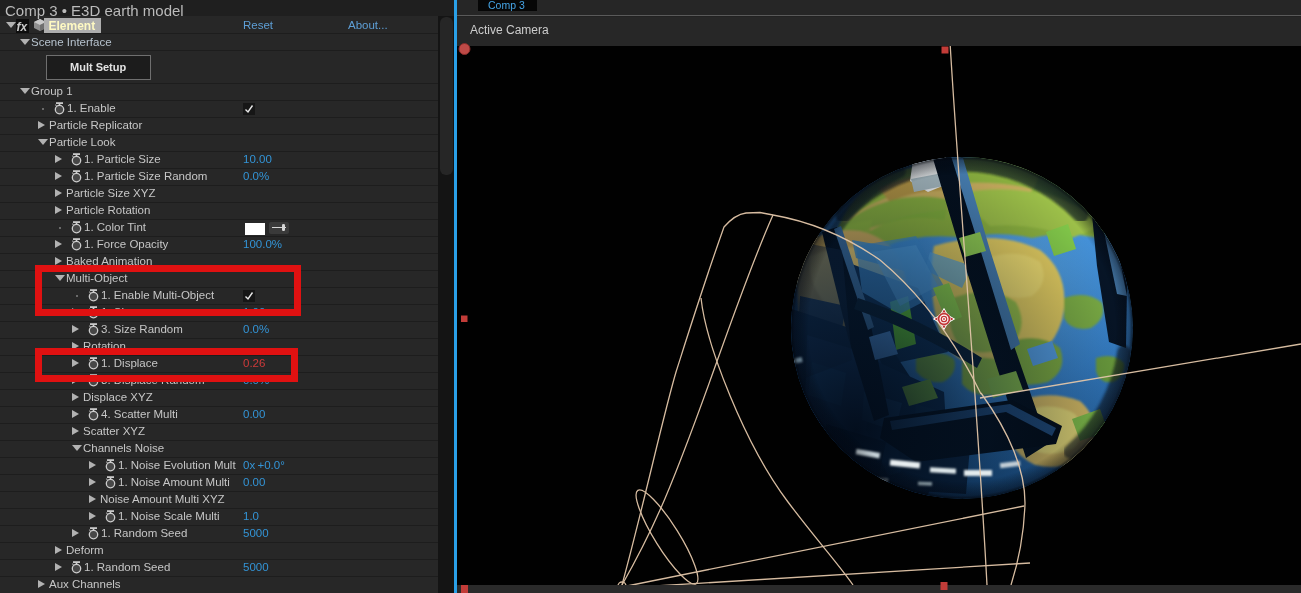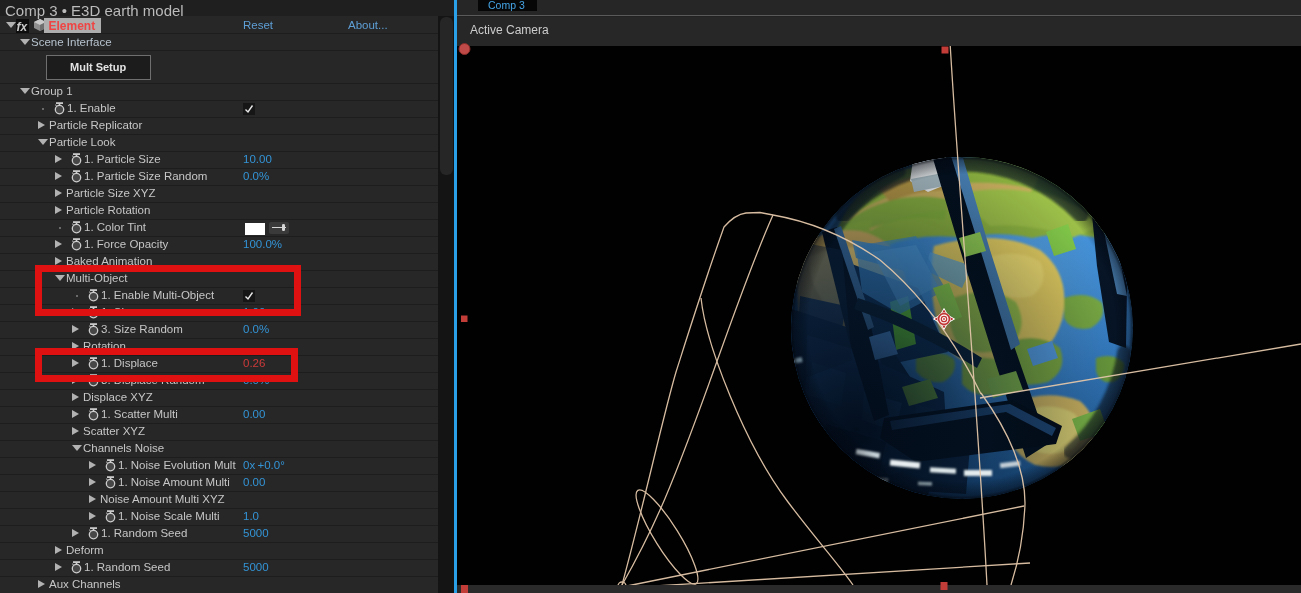--- a/index.html
+++ b/index.html
@@ -49,21 +49,21 @@
 <div style="position:absolute;left:16px;top:18.5px;width:13px;height:14px;background:#0e0e0e"></div>
 <svg style="position:absolute;left:16px;top:18.5px" width="14" height="14" viewBox="0 0 14 14">
       <text x="0.5" y="11.5" font-size="12" font-style="italic" font-weight="bold" fill="#c9c9c9" font-family="Liberation Sans">fx</text>
     </svg>
 <svg style="position:absolute;left:33px;top:18px" width="14" height="14" viewBox="0 0 14 14">
       <path d="M7 1 L13 4 L13 10 L7 13 L1 10 L1 4 Z" fill="#8f8f8f"></path>
       <path d="M7 1 L13 4 L7 7 L1 4 Z" fill="#c9c9c9"></path>
       <path d="M7 7 L13 4 L13 10 L7 13 Z" fill="#6f6f6f"></path>
     </svg>
 <div style="position:absolute;left:44px;top:18px;width:57px;height:15px;background:#aeaeae"></div>
-<div class="lbl" style="left:48.5px;top:19px;color:#ef4444;font-weight:bold;font-size:12px">Element</div>
+<div class="lbl" style="left:48.5px;top:19px;color:#fef9c3;font-weight:bold;font-size:12px">Element</div>
 <div class="lbl" style="left:243px;top:19px;color:#5e9fd6">Reset</div>
 <div class="lbl" style="left:348px;top:19px;color:#5e9fd6">About...</div>
 <div style="position:absolute;left:20px;top:39.0px;width:0;height:0;border-left:5px solid transparent;border-right:5px solid transparent;border-top:6.5px solid #b2b2b2"></div>
 <div class="lbl" style="left:31px;top:35.5px;color:#b6c2cd">Scene Interface</div>
 <div style="position:absolute;left:46px;top:55px;width:105px;height:25px;background:#1c1c1c;border:1px solid #6f6f6f"></div>
 <div class="lbl" style="left:70px;top:61px;font-weight:bold;color:#e2e2e2;font-size:11px">Mult Setup</div>
 <div style="position:absolute;left:20px;top:88.0px;width:0;height:0;border-left:5px solid transparent;border-right:5px solid transparent;border-top:6.5px solid #b2b2b2"></div>
 <div class="lbl" style="left:31px;top:84.5px">Group 1</div>
 <div style="position:absolute;left:42px;top:107.5px;width:2px;height:2px;background:#6a6a6a"></div>
 <svg style="position:absolute;left:53px;top:102.0px" width="13" height="13" viewBox="0 0 13 13">
@@ -180,21 +180,21 @@
 <div class="val" style="left:243px;top:373.5px;color:#3394d6">0.0%</div>
 <div style="position:absolute;left:72px;top:392.5px;width:0;height:0;border-top:4.5px solid transparent;border-bottom:4.5px solid transparent;border-left:7.5px solid #b2b2b2"></div>
 <div class="lbl" style="left:83px;top:390.5px">Displace XYZ</div>
 <div style="position:absolute;left:72px;top:409.5px;width:0;height:0;border-top:4.5px solid transparent;border-bottom:4.5px solid transparent;border-left:7.5px solid #b2b2b2"></div>
 <svg style="position:absolute;left:87px;top:408.0px" width="13" height="13" viewBox="0 0 13 13">
       <line x1="3" y1="1.1" x2="10" y2="1.1" stroke="#d2d2d2" stroke-width="1.7"></line>
       <rect x="5.7" y="1.8" width="1.6" height="1.6" fill="#d2d2d2"></rect>
       <line x1="2.2" y1="2.6" x2="3.6" y2="4" stroke="#9a9a9a" stroke-width="1.1"></line>
       <circle cx="6.5" cy="7.6" r="4.2" fill="#474747" stroke="#cdcdcd" stroke-width="1.3"></circle>
     </svg>
-<div class="lbl" style="left:101px;top:407.5px">1. Scatter Multi</div>
+<div class="lbl" style="left:101px;top:407.5px">4. Scatter Multi</div>
 <div class="val" style="left:243px;top:407.5px;color:#3394d6">0.00</div>
 <div style="position:absolute;left:72px;top:426.5px;width:0;height:0;border-top:4.5px solid transparent;border-bottom:4.5px solid transparent;border-left:7.5px solid #b2b2b2"></div>
 <div class="lbl" style="left:83px;top:424.5px">Scatter XYZ</div>
 <div style="position:absolute;left:72px;top:445.0px;width:0;height:0;border-left:5px solid transparent;border-right:5px solid transparent;border-top:6.5px solid #b2b2b2"></div>
 <div class="lbl" style="left:83px;top:441.5px">Channels Noise</div>
 <div style="position:absolute;left:89px;top:460.5px;width:0;height:0;border-top:4.5px solid transparent;border-bottom:4.5px solid transparent;border-left:7.5px solid #b2b2b2"></div>
 <svg style="position:absolute;left:104px;top:459.0px" width="13" height="13" viewBox="0 0 13 13">
       <line x1="3" y1="1.1" x2="10" y2="1.1" stroke="#d2d2d2" stroke-width="1.7"></line>
       <rect x="5.7" y="1.8" width="1.6" height="1.6" fill="#d2d2d2"></rect>
       <line x1="2.2" y1="2.6" x2="3.6" y2="4" stroke="#9a9a9a" stroke-width="1.1"></line>

